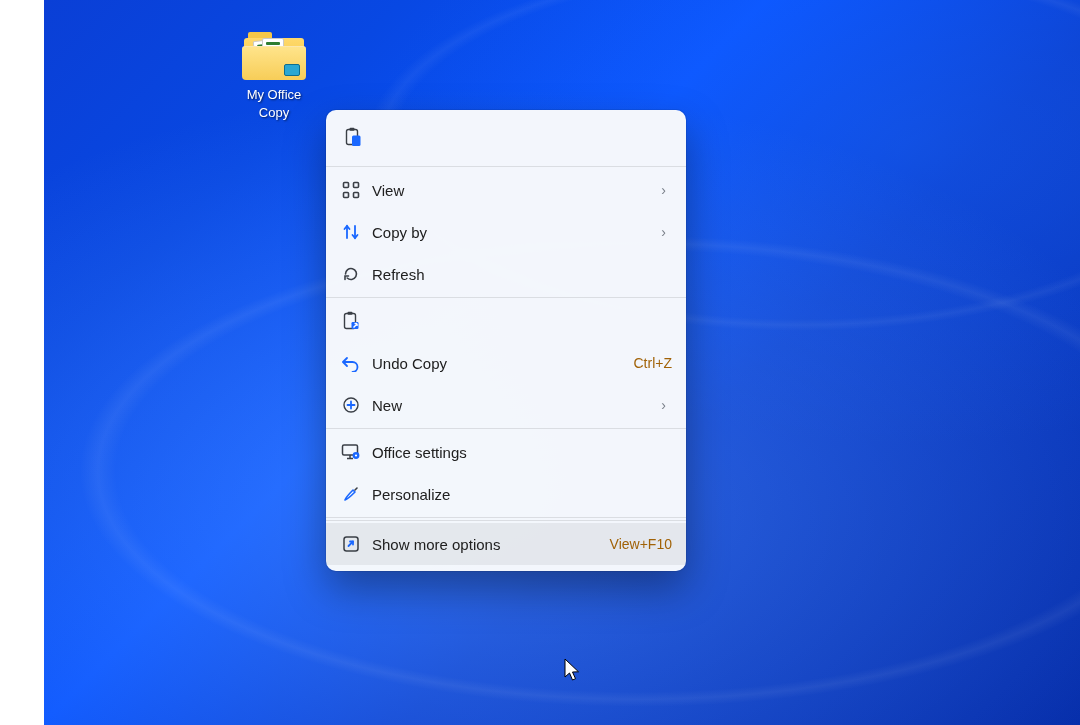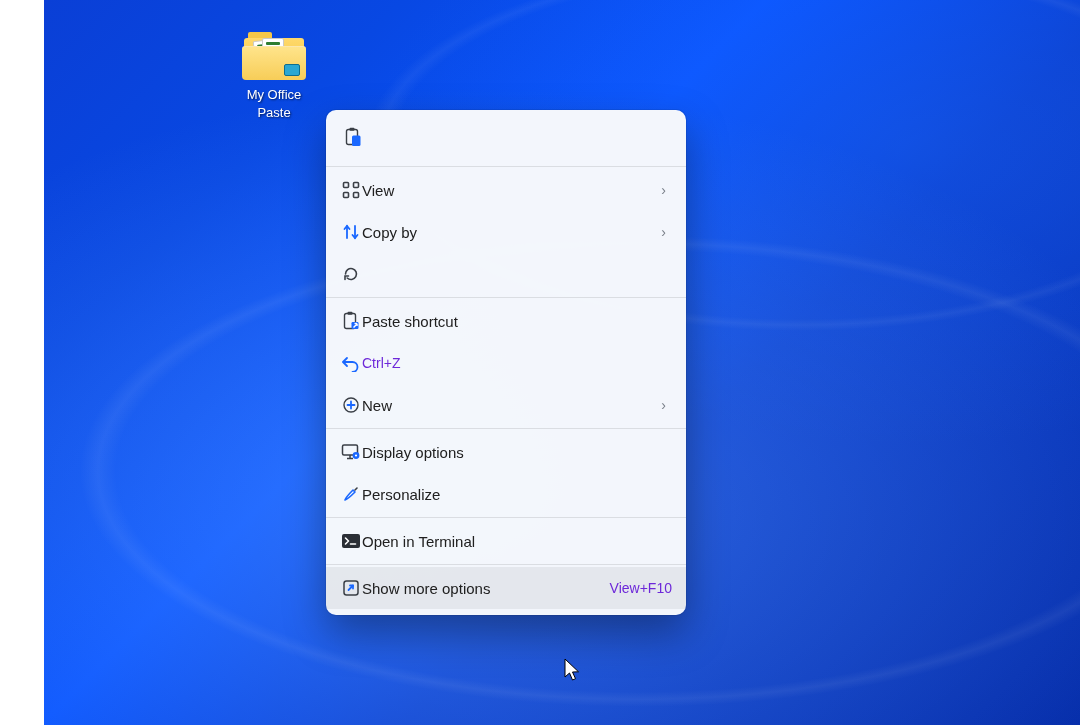--- a/index.html
+++ b/index.html
@@ -85,36 +85,36 @@
   }
   .top-btn {
     width:34px; height:34px; border-radius:6px;
     display:flex; align-items:center; justify-content:center;
     cursor:pointer;
   }
   .sep { height:1px; background: rgba(0,0,0,0.10); margin:2px 0; }
 
   .menu-item {
     display:flex; align-items:center;
-    gap:0;
+    gap:10px;
     padding: 10px 14px;
     cursor:pointer;
   }
   .menu-item:hover, .menu-item.hover {
     background: rgba(0,0,0,0.06);
     align-items: center;
   }
   .mi-icon {
     width:22px; height:22px; flex:0 0 22px;
     display:flex; align-items:center; justify-content:center;
     color:#1a68ff;
   }
   .mi-icon svg { display:block; }
   .mi-label { flex: 1 1 auto; color:#202020; }
-  .mi-accel { color:#6d28d9; font-size:14px; }
+  .mi-accel { color:#a16207; font-size:14px; }
   .chev { color:#7a808a; font-size:14px; padding-right:6px; }
 
   
   .cursor {
     position:absolute; left:520px; top:658px; width:18px; height:26px;
     pointer-events:none;
   }
 
   @keyframes none{}
 </style>
@@ -136,21 +136,21 @@
       <div class="sheet sheet2">
           <div class="bar g"></div>
           <div class="bar o"></div>
           <div class="bar b"></div>
         </div>
       <div class="folder-front"></div>
       <div class="picto"></div>
     </div>
     <div class="label">
       <span>My Office</span>
-      <span class="l2">Paste</span>
+      <span class="l2">Copy</span>
     </div>
   </div>
 
   <div class="context-menu">
 
     <div class="menu-toprow">
       <div class="top-btn" title="Paste">
         <svg width="18" height="20" viewBox="0 0 18 20">
           <rect x="2.5" y="2.5" width="11" height="15" rx="2" fill="none" stroke="#3a3f46" stroke-width="1.4"></rect>
           <rect x="5.5" y="0.8" width="5" height="3" rx="1" fill="#3a3f46"></rect>
@@ -193,45 +193,46 @@
 
     <div class="menu-item">
       <span class="mi-icon">
         <svg width="18" height="18" viewBox="0 0 18 18">
             <g fill="none" stroke="#3a3f46" stroke-width="1.6" stroke-linecap="round">
               <path d="M3.5 9a5.5 5.5 0 1 1 1.7 4"></path>
               <path d="M3 14.5V11h3.5"></path>
             </g>
           </svg>
       </span>
+      <span class="mi-label">Refresh</span>
     </div>
 
     <div class="sep"></div>
 
     <div class="menu-item">
       <span class="mi-icon">
         <svg width="18" height="20" viewBox="0 0 18 20">
             <rect x="2.5" y="2.5" width="11" height="15" rx="2" fill="none" stroke="#3a3f46" stroke-width="1.4"></rect>
             <rect x="5.5" y="0.8" width="5" height="3" rx="1" fill="#3a3f46"></rect>
             <rect x="9.5" y="11" width="7" height="7" rx="1.2" fill="#1a68ff"></rect>
             <path d="M11.5 16.5l3.5-3.5" stroke="#fff" stroke-width="1.4"></path>
             <path d="M15 12.5V15" stroke="#fff" stroke-width="1.4"></path>
             <path d="M12.5 12.5H15" stroke="#fff" stroke-width="1.4"></path>
           </svg>
       </span>
-      <span class="mi-label">Paste shortcut</span>
     </div>
 
     <div class="menu-item">
       <span class="mi-icon">
         <svg width="20" height="18" viewBox="0 0 20 18">
             <path d="M6 4 2 8l4 4" fill="none" stroke="#1a68ff" stroke-width="1.8" stroke-linecap="round" stroke-linejoin="round"></path>
             <path d="M2.5 8h9a5 5 0 0 1 0 10" fill="none" stroke="#1a68ff" stroke-width="1.8" stroke-linecap="round"></path>
           </svg>
       </span>
+      <span class="mi-label">Undo Copy</span>
       <span class="mi-accel">Ctrl+Z</span>
     </div>
 
     <div class="menu-item">
       <span class="mi-icon">
         <svg width="18" height="18" viewBox="0 0 18 18">
             <circle cx="9" cy="9" r="7" fill="none" stroke="#3a3f46" stroke-width="1.4"></circle>
             <path d="M9 5.5v7M5.5 9h7" stroke="#1a68ff" stroke-width="1.8" stroke-linecap="round"></path>
           </svg>
       </span>
@@ -243,45 +244,35 @@
 
     <div class="menu-item">
       <span class="mi-icon">
         <svg width="20" height="18" viewBox="0 0 20 18">
             <rect x="1.5" y="2" width="15" height="10" rx="1.5" fill="none" stroke="#3a3f46" stroke-width="1.5"></rect>
             <path d="M6 15.5h6M9 12v3.5" stroke="#3a3f46" stroke-width="1.5"></path>
             <circle cx="15" cy="12.5" r="3.4" fill="#1a68ff"></circle>
             <circle cx="15" cy="12.5" r="1.1" fill="#fff"></circle>
           </svg>
       </span>
-      <span class="mi-label">Display options</span>
+      <span class="mi-label">Office settings</span>
     </div>
 
     <div class="menu-item">
       <span class="mi-icon">
         <svg width="20" height="20" viewBox="0 0 20 20">
             <path d="M4 16c1-3 3-5 8-10l2 2c-5 5-7 7-10 8z" fill="none" stroke="#1a68ff" stroke-width="1.6" stroke-linejoin="round"></path>
             <path d="M14 6l2-2" stroke="#3a3f46" stroke-width="1.6" stroke-linecap="round"></path>
           </svg>
       </span>
       <span class="mi-label">Personalize</span>
     </div>
 
     <div class="sep"></div>
 
-    <div class="menu-item">
-      <span class="mi-icon">
-        <svg width="20" height="16" viewBox="0 0 20 16">
-            <rect x="1" y="1" width="18" height="14" rx="2" fill="#2b2f36"></rect>
-            <path d="M4.5 5l3 3-3 3" fill="none" stroke="#fff" stroke-width="1.6" stroke-linecap="round" stroke-linejoin="round"></path>
-            <path d="M9.5 11h5" stroke="#fff" stroke-width="1.6" stroke-linecap="round"></path>
-          </svg>
-      </span>
-      <span class="mi-label">Open in Terminal</span>
-    </div>
 
     <div class="sep"></div>
 
     <div class="menu-item hover">
       <span class="mi-icon">
         <svg width="18" height="18" viewBox="0 0 18 18">
             <rect x="2" y="2" width="14" height="14" rx="2.5" fill="none" stroke="#3a3f46" stroke-width="1.5"></rect>
             <path d="M6.5 11 11 6.5" stroke="#1a68ff" stroke-width="1.8" stroke-linecap="round"></path>
             <path d="M11 6.5H8M11 6.5v3" stroke="#1a68ff" stroke-width="1.8" stroke-linecap="round"></path>
           </svg>

